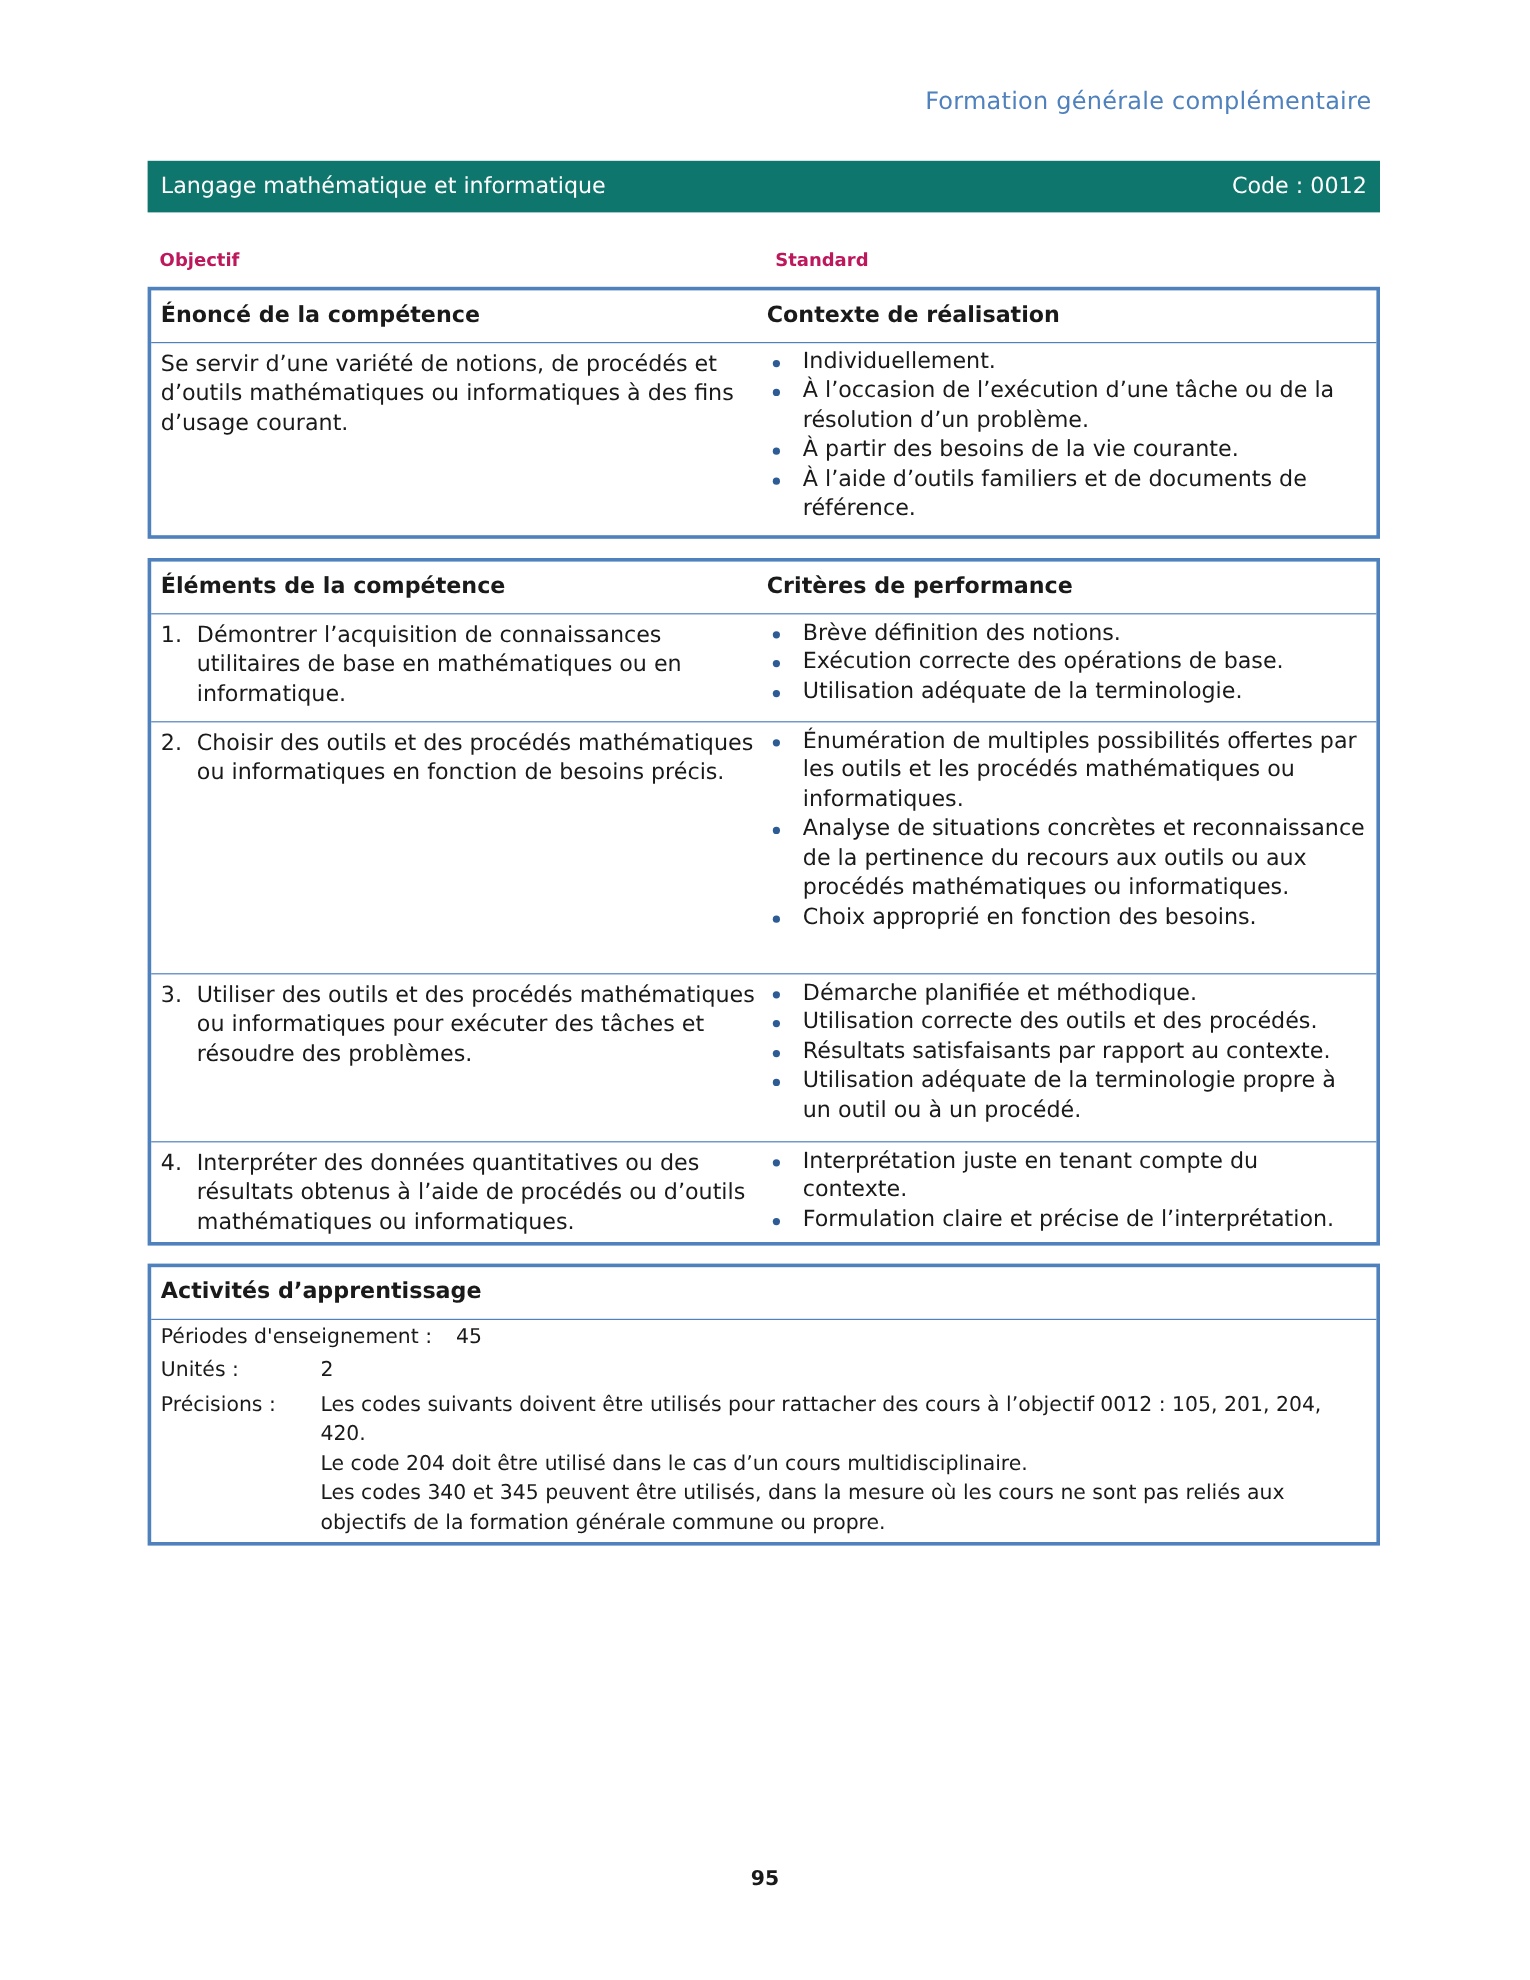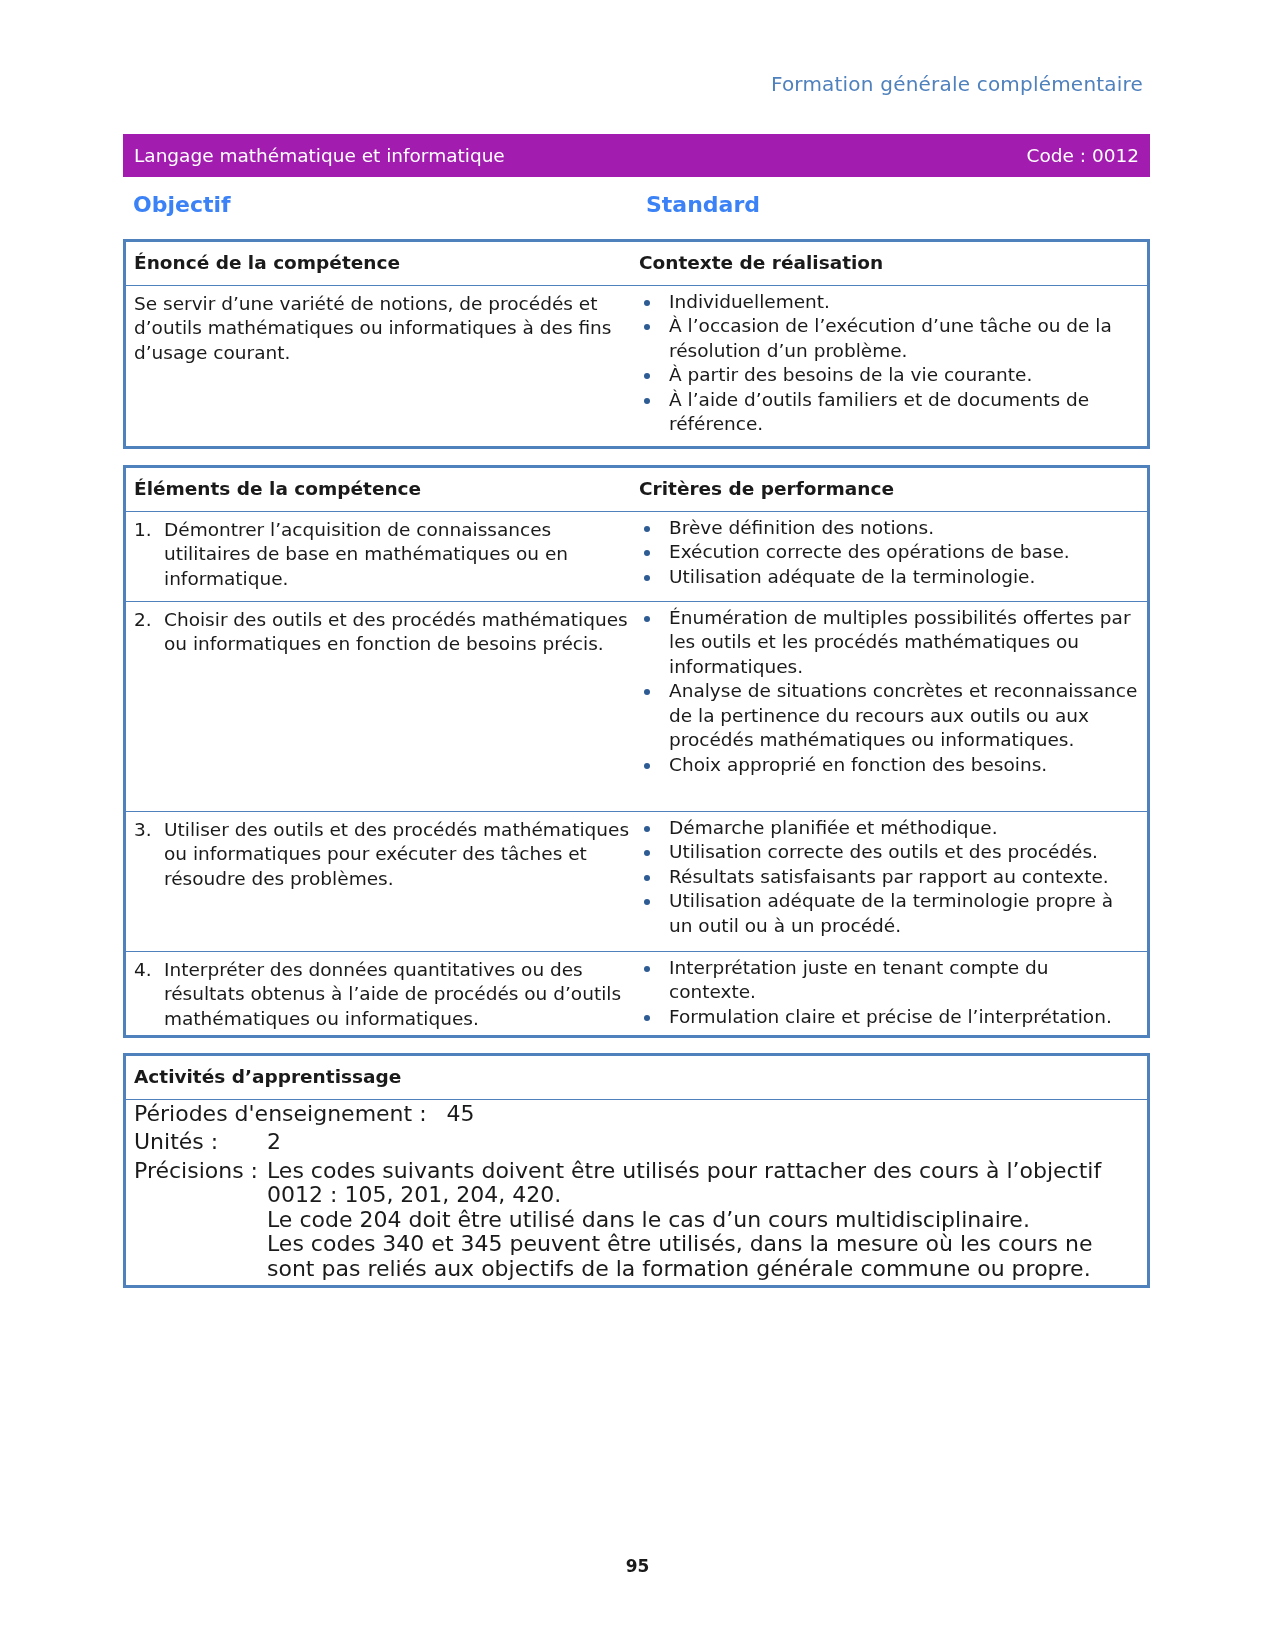--- a/index.html
+++ b/index.html
@@ -1,36 +1,36 @@
 <!DOCTYPE html>
 <html><head>
 <meta charset="utf-8">
 <style>
   html, body { margin:0; padding:0; background:#ffffff; }
   body { width:1275px; height:1650px; position:relative; font-family:"DejaVu Sans", sans-serif; color:#1a1a1a; overflow:hidden; }
   .running-head { position:absolute; top:72px; right:132px; font-size:20px; color:#4f81bd; letter-spacing:0.2px; }
-  .title-bar { position:absolute; left:123px; top:134px; width:1027px; height:43px; background:#a21caf; color:#fff; font-size:18.5px; display:flex; align-items:center; justify-content:space-between; box-sizing:border-box; padding:0 11px; }
+  .title-bar { position:absolute; left:123px; top:134px; width:1027px; height:43px; background:#0f766e; color:#fff; font-size:18.5px; display:flex; align-items:center; justify-content:space-between; box-sizing:border-box; padding:0 11px; }
   .section-heads { position:absolute; top:192px; left:123px; width:1027px; height:32px; }
-  .sec-h { position:absolute; top:0; font-size:22px; font-weight:bold; color:#3b82f6; }
+  .sec-h { position:absolute; top:16px; font-size:15px; font-weight:bold; color:#be185d; }
   .sec-h.left { left:10px; }
   .sec-h.right { left:523px; }
   .tbl { position:absolute; left:123px; width:1027px; border:3px solid #4f81bd; box-sizing:border-box; background:#fff; }
   .row { display:flex; border-top:1px solid #4f81bd; }
   .row:first-child { border-top:none;align-items:flex-end; }
   .cell { box-sizing:border-box; font-size:18.5px; line-height:24.5px; }
   .cell.l { width:512px; padding:6px 8px 6px 8px; }
   .cell.r { width:509px; padding:4px 8px 6px 1px; }
   .hdr .cell { font-weight:bold; padding-top:9px; padding-bottom:9px; }
   .hdr .cell.l { width:1021px; }
   ul.b { list-style:none; margin:0; padding:0; }
   ul.b li { position:relative; padding-left:30px; }
   ul.b li::before { content:""; position:absolute; left:5px; top:10px; width:6px; height:6px; border-radius:50%; background:#2d5b94; }
   .num { display:flex; }
   .num .n { width:30px; flex:none; }
-  .act-row { display:flex; font-size:22px; line-height:24.5px; }
+  .act-row { display:flex; font-size:17px; line-height:24.5px; }
   .act-body { padding:2px 8px 8px 8px; }
   .act-label { width:133px; flex:none; }
   .page-num { position:absolute; top:1556px; left:0; width:1275px; text-align:center; font-size:17px;font-weight:bold; }
 </style>
 </head>
 <body>
 
 <div class="running-head">Formation générale complémentaire</div>
 
 <div class="title-bar">

